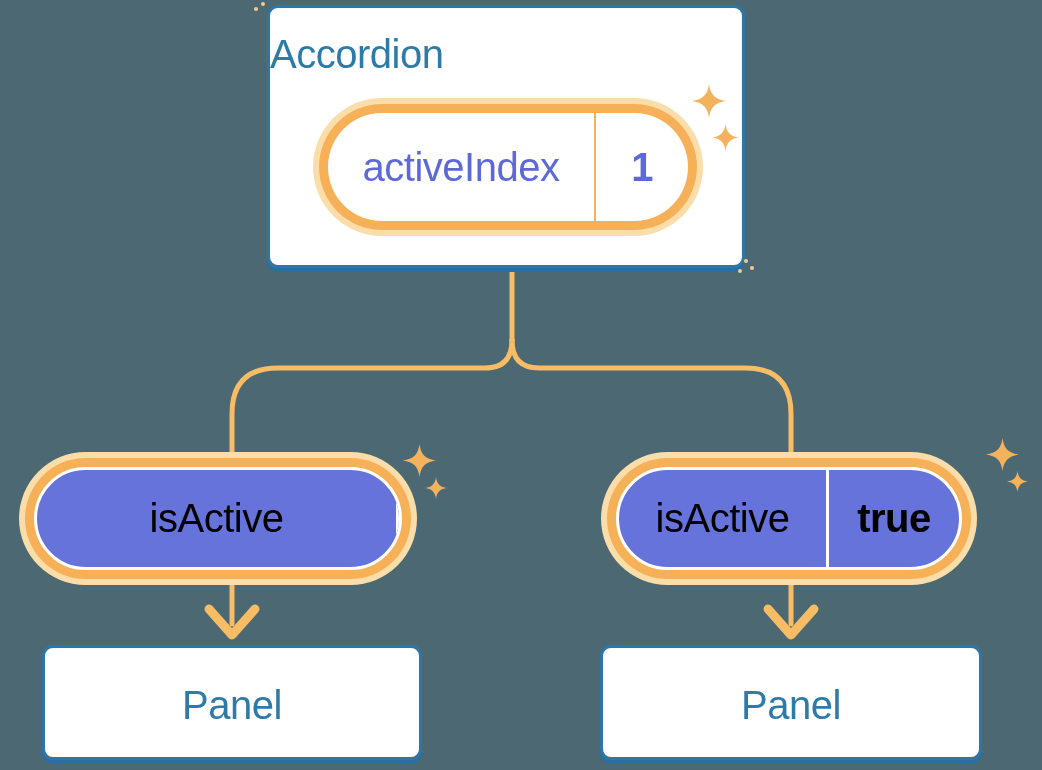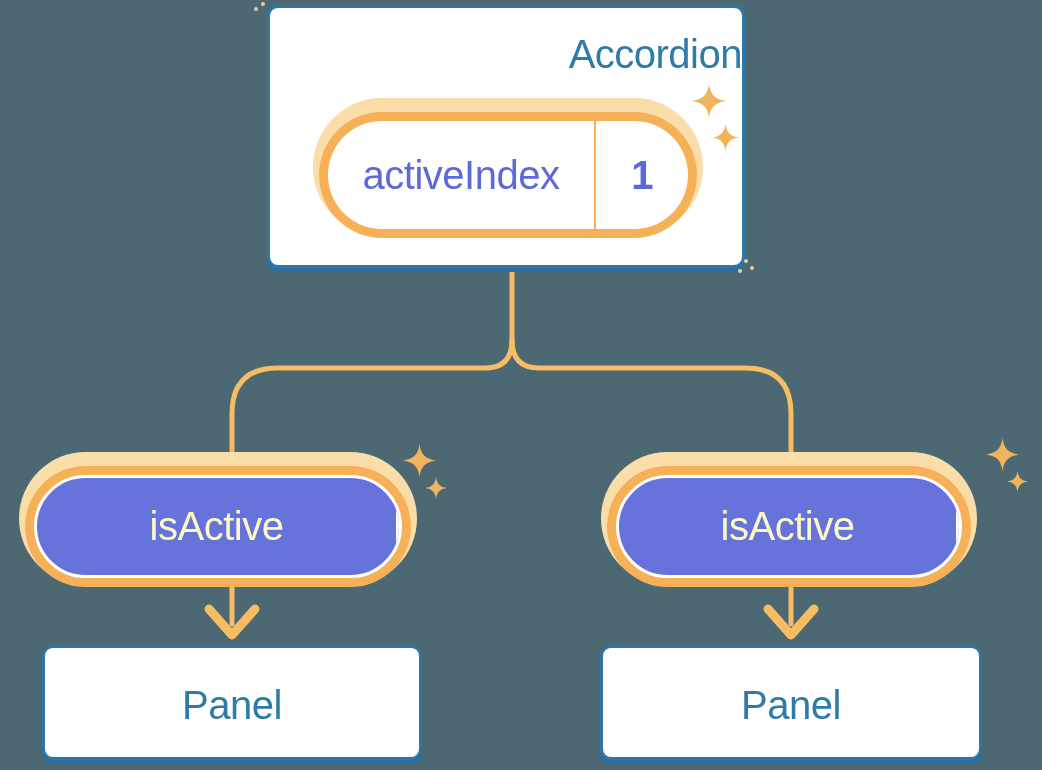--- a/index.html
+++ b/index.html
@@ -13,40 +13,40 @@
   svg.abs{position:absolute;left:0;top:0;}
 
   
   .card{
     position:absolute;background:#FFFFFF;
     border:3px solid #2E76A8;border-radius:11px;
     box-shadow:0 4px 0 #2B6E9F;
   }
   .card-accordion{left:267px;top:5px;width:478px;height:263px;}
   .card-title{
-    color:#2E7BA8;font-size:40px;font-weight:500;text-align:right;
+    color:#2E7BA8;font-size:40px;font-weight:500;text-align:left;
     position:absolute;left:0;right:0;top:24px;
   }
   .panel{display:flex;align-items:center;justify-content:center;}
   .panel-left{left:42px;top:645px;width:380px;height:115px;}
   .panel-right{left:600px;top:645px;width:382px;height:115px;}
   .panel-title{color:#2E7BA8;font-size:40px;font-weight:500;margin-top:6px;}
 
   
   .pill{position:absolute;border-radius:999px;background:#FBDDA9;padding:6px;}
-  .pill-band{background:#F6B158;border-radius:999px;padding:9px;height:100%;margin-top:8px;}
+  .pill-band{background:#F6B158;border-radius:999px;padding:9px;height:100%;}
   .pill-core{border-radius:999px;height:100%;display:flex;align-items:stretch;overflow:hidden;}
   .pill-core.white{background:#FFFFFF;}
   .pill-core.purple{background:#6673DB;border:3px solid #FFFFFF;}
   .cell{display:flex;align-items:center;justify-content:center;font-size:40px;}
   .cell.grow{flex:1;}
   .divider-orange{width:2px;background:#F6B158;}
   .divider-white{width:3px;background:#FFFFFF;}
   .txt-purple{color:#5E69D9;}
-  .txt-white{color:#fef9c3;}
+  .txt-white{color:#000000;}
   .bold{font-weight:700;}
 
   .state-pill{left:313px;top:98px;width:390px;height:138px;}
   .state-pill .cell.value{width:92px;}
   .prop-pill-left{left:19px;top:452px;width:398px;height:133px;}
   .prop-pill-left .cell.value{width:152px;}
   .prop-pill-right{left:601px;top:452px;width:376px;height:133px;}
   .prop-pill-right .cell.value{width:130px;}
 
   
@@ -110,20 +110,21 @@
   </svg>
   <svg class="sparkle" style="left:425px;top:477px" width="22" height="22" viewBox="0 0 24 24">
     <path d="M12 0C12.9 7.5 16.5 11.1 24 12C16.5 12.9 12.9 16.5 12 24C11.1 16.5 7.5 12.9 0 12C7.5 11.1 11.1 7.5 12 0Z" fill="#F2B35C"></path>
   </svg>
 
   <div class="pill prop-pill-right">
     <div class="pill-band">
       <div class="pill-core purple">
         <div class="cell grow txt-white">isActive</div>
         <div class="divider-white"></div>
+        <div class="cell value txt-white bold">true</div>
       </div>
     </div>
   </div>
   <svg class="sparkle" style="left:986px;top:438px" width="33" height="33" viewBox="0 0 24 24">
     <path d="M12 0C12.9 7.5 16.5 11.1 24 12C16.5 12.9 12.9 16.5 12 24C11.1 16.5 7.5 12.9 0 12C7.5 11.1 11.1 7.5 12 0Z" fill="#F2B35C"></path>
   </svg>
   <svg class="sparkle" style="left:1007px;top:471px" width="21" height="21" viewBox="0 0 24 24">
     <path d="M12 0C12.9 7.5 16.5 11.1 24 12C16.5 12.9 12.9 16.5 12 24C11.1 16.5 7.5 12.9 0 12C7.5 11.1 11.1 7.5 12 0Z" fill="#F2B35C"></path>
   </svg>
 

